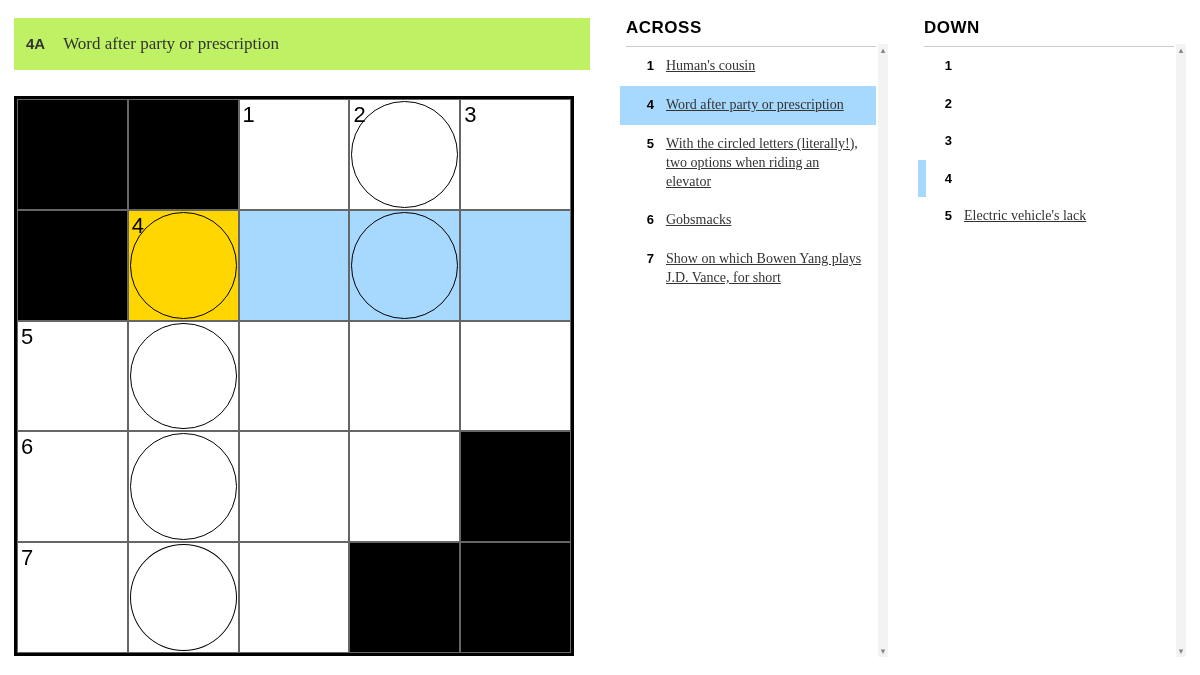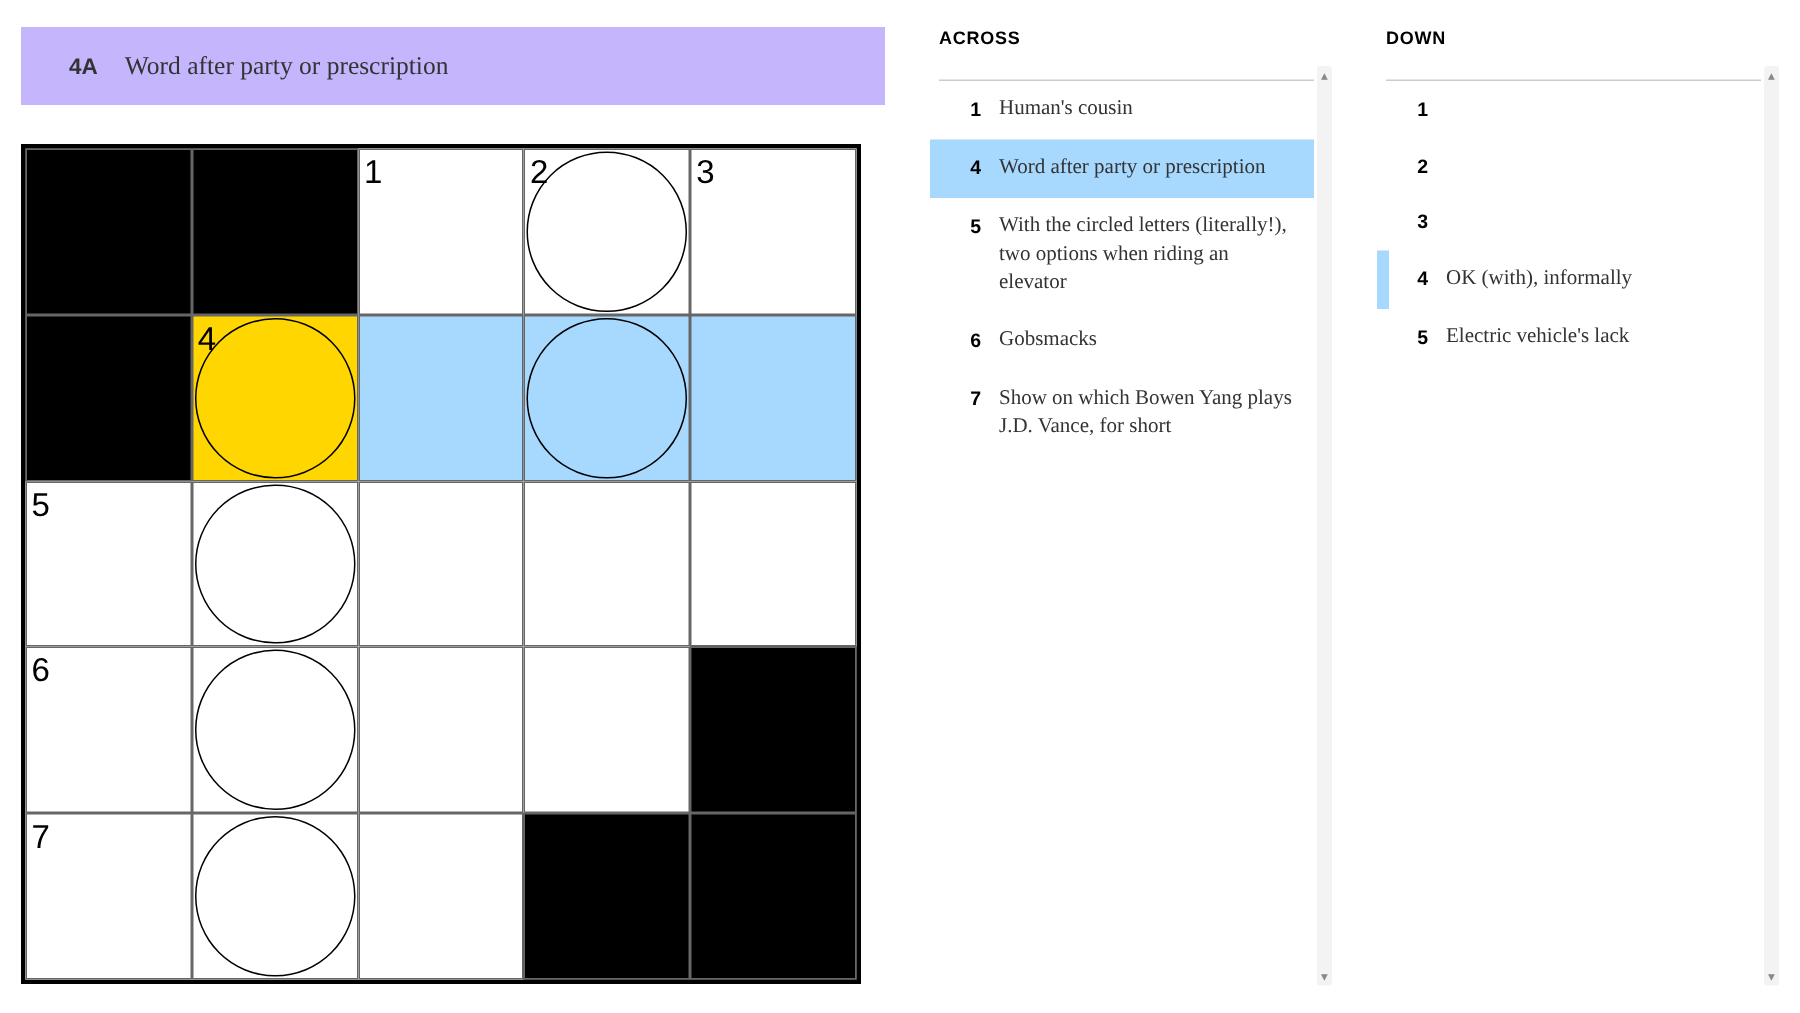--- a/index.html
+++ b/index.html
@@ -15,22 +15,22 @@
     display: flex;
     gap: 30px;
     padding: 18px 14px;
     height: 100%;
   }
   .left-col {
     width: 576px;
     flex-shrink: 0;
   }
   .clue-banner {
-    background: #c4b5fd;
-    padding: 16px 32px;
+    background: #bef264;
+    padding: 16px 12px;
     display: flex;
     align-items: baseline;
     gap: 18px;
   }
   .clue-banner .num {
     font-family: -apple-system, Helvetica, Arial, sans-serif;
     font-weight: 700;
     font-size: 15px;
     color: #333;
   }
@@ -76,24 +76,24 @@
   }
   .clue-col {
     flex: 1;
     min-width: 0;
     position: relative;
     padding-right: 12px;
   }
   .clue-col h3 {
     font-family: -apple-system, Helvetica, Arial, sans-serif;
     font-weight: 700;
-    font-size: 12px;
+    font-size: 17px;
     letter-spacing: 0.5px;
     color: #000;
-    margin-bottom: 21px;
+    margin-bottom: 8px;
     padding-left: 6px;
   }
   .clue-list {
     list-style: none;
   }
   .clue-item {
     display: flex;
     align-items: flex-start;
     gap: 12px;
     padding: 10px 12px 10px 12px;
@@ -112,21 +112,21 @@
   }
   .clue-item .n {
     font-family: -apple-system, Helvetica, Arial, sans-serif;
     font-weight: 700;
     font-size: 13px;
     color: #000;
     width: 14px;
     text-align: right;
     flex-shrink: 0;
   }
-  .clue-item .t { flex: 1; }
+  .clue-item .t { flex: 1; text-decoration: underline; }
   .divider {
     border-top: 1px solid #ccc;
     margin: 0 0 0 6px;
   }
   .scroll-track {
     position: absolute;
     right: 0;
     top: 26px;
     bottom: 0;
     width: 10px;
@@ -250,21 +250,20 @@
           <span class="n">1</span>
         </li>
         <li class="clue-item">
           <span class="n">2</span>
         </li>
         <li class="clue-item">
           <span class="n">3</span>
         </li>
         <li class="clue-item related">
           <span class="n">4</span>
-          <span class="t">OK (with), informally</span>
         </li>
         <li class="clue-item">
           <span class="n">5</span>
           <span class="t">Electric vehicle's lack</span>
         </li>
       </ul>
     <div class="scroll-track">
       <div class="scroll-arrow up">▴</div>
       <div class="scroll-arrow down">▾</div>
     </div>

